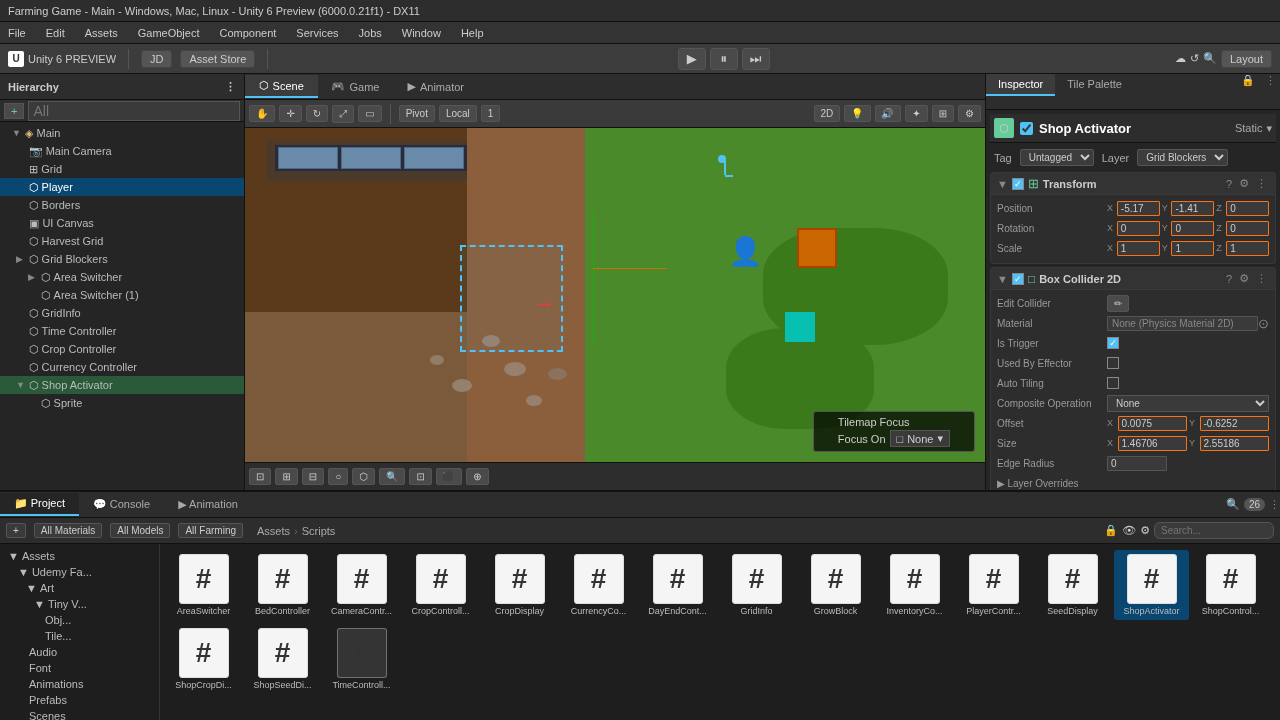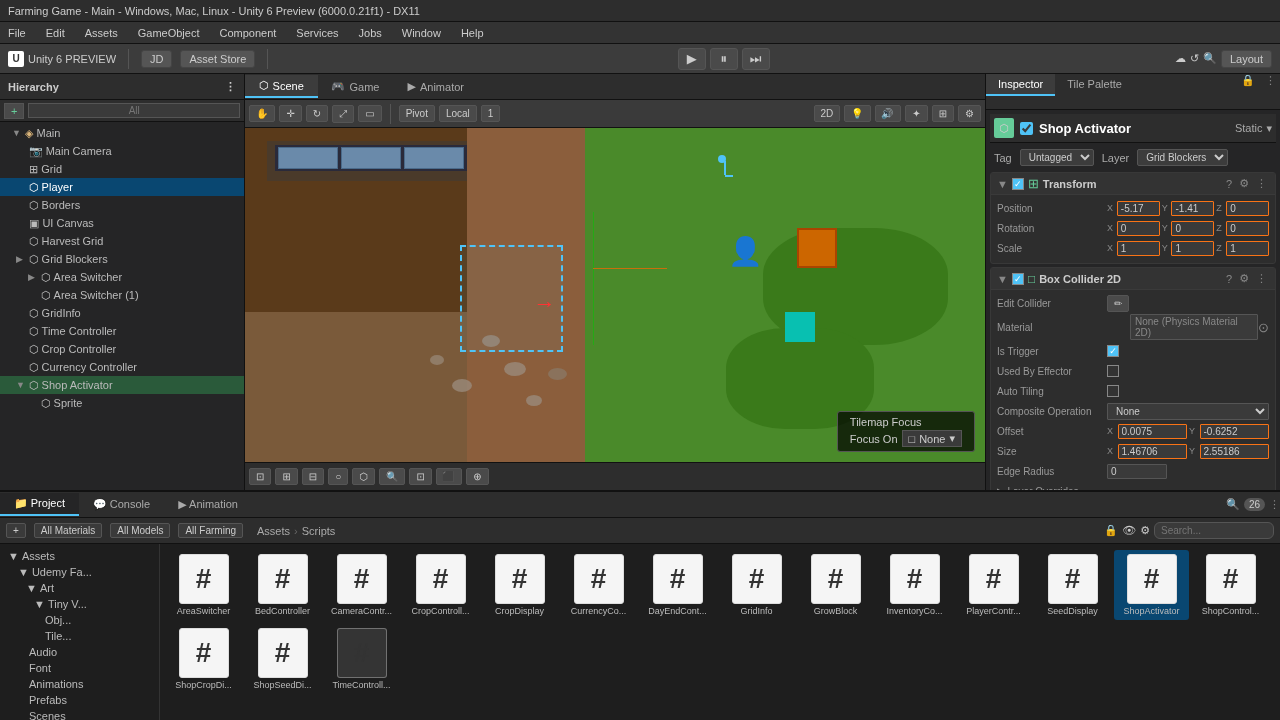--- a/index.html
+++ b/index.html
@@ -39,21 +39,21 @@
     .center-panel { flex: 1; display: flex; flex-direction: column; overflow: hidden; }
     .scene-tabs { background: #2d2d2d; height: 26px; display: flex; align-items: center; border-bottom: 1px solid #111; }
     .scene-tab { padding: 4px 14px; cursor: pointer; color: #aaa; font-size: 11px; display: flex; align-items: center; gap: 4px; }
     .scene-tab.active { color: #fff; background: #3c3c3c; border-bottom: 2px solid #4fc3f7; }
     .scene-toolbar { background: #3a3a3a; height: 28px; display: flex; align-items: center; padding: 0 4px; border-bottom: 1px solid #111; gap: 4px; }
     .scene-tool-btn { background: #4a4a4a; border: 1px solid #555; color: #ccc; padding: 2px 6px; font-size: 10px; cursor: pointer; border-radius: 2px; }
     .scene-view { flex: 1; position: relative; overflow: hidden; background: #4a7c59; }
     .scene-bottom { background: #2d2d2d; height: 28px; display: flex; align-items: center; padding: 0 4px; border-top: 1px solid #111; gap: 4px; }
 
     
-    .tilemap-focus { position: absolute; bottom: 10px; right: 10px; background: rgba(0,0,0,0.7); border: 1px solid #555; padding: 4px 12px; border-radius: 3px; font-size: 11px; color: #ccc; }
+    .tilemap-focus { position: absolute; bottom: 10px; right: 10px; background: rgba(0,0,0,0.7); border: 1px solid #555; padding: 4px 24px; border-radius: 3px; font-size: 11px; color: #ccc; }
     .focus-row { display: flex; align-items: center; gap: 4px; }
 
     
     .inspector-panel { width: 295px; background: #252526; border-left: 1px solid #111; display: flex; flex-direction: column; flex-shrink: 0; overflow: hidden; }
     .inspector-tabs { background: #2d2d2d; height: 36px; display: flex; align-items: flex-start; border-bottom: 1px solid #111; }
     .inspector-tab { padding: 4px 12px; cursor: pointer; color: #aaa; font-size: 11px; }
     .inspector-tab.active { color: #fff; background: #3c3c3c; border-bottom: 2px solid #4fc3f7; }
     .inspector-content { flex: 1; overflow-y: auto; padding: 4px; }
     .inspector-header { display: flex; align-items: center; gap: 6px; padding: 4px; background: #2d2d2d; border-bottom: 1px solid #111; margin-bottom: 4px; }
     .obj-name { font-size: 13px; font-weight: bold; color: #fff; flex: 1; }
@@ -65,21 +65,21 @@
     .component-section { background: #2d2d2d; border: 1px solid #383838; border-radius: 3px; margin-bottom: 3px; }
     .component-header { display: flex; align-items: center; padding: 3px 6px; background: #333; border-bottom: 1px solid #3a3a3a; gap: 4px; cursor: pointer; }
     .component-title { color: #ccc; font-size: 11px; font-weight: bold; flex: 1; }
     .component-body { padding: 4px 6px; }
     .prop-row { display: flex; align-items: center; margin-bottom: 2px; min-height: 18px; }
     .prop-label { color: #999; width: 110px; flex-shrink: 0; font-size: 10px; }
     .xyz-row { display: flex; gap: 2px; flex: 1; }
     .xyz-field { display: flex; align-items: center; gap: 2px; flex: 1; }
     .xyz-label { color: #888; font-size: 9px; width: 10px; }
     .xyz-input { background: #3a3a3a; border: 1px solid #f97316; color: #ccc; padding: 1px 3px; font-size: 10px; border-radius: 1px; width: 100%; }
-    .none-field { background: #3a3a3a; border: 1px solid #555; color: #888; padding: 1px 4px; font-size: 10px; border-radius: 1px; flex: 1; margin-left: 23px; }
+    .none-field { background: #3a3a3a; border: 1px solid #555; color: #888; padding: 1px 4px; font-size: 10px; border-radius: 1px; flex: 1; }
     .num-field { background: #3a3a3a; border: 1px solid #555; color: #ccc; padding: 1px 3px; font-size: 10px; border-radius: 1px; width: 60px; }
     .dropdown-prop { background: #3a3a3a; border: 1px solid #555; color: #ccc; padding: 1px 4px; font-size: 10px; border-radius: 1px; flex: 1; cursor: pointer; }
     .collider-btn { background: #4a4a4a; border: 1px solid #555; color: #ccc; padding: 2px 6px; font-size: 10px; cursor: pointer; border-radius: 2px; }
 
     
     .bottom-panel { height: 230px; background: #1e1e1e; border-top: 2px solid #111; display: flex; flex-direction: column; flex-shrink: 0; }
     .bottom-tabs { background: #2d2d2d; height: 26px; display: flex; align-items: center; border-bottom: 1px solid #111; }
     .bottom-tab { padding: 4px 14px; cursor: pointer; color: #aaa; font-size: 11px; }
     .bottom-tab.active { color: #fff; background: #252526; border-bottom: 2px solid #4fc3f7; }
     .bottom-toolbar { background: #2d2d2d; height: 26px; display: flex; align-items: center; padding: 0 6px; border-bottom: 1px solid #111; gap: 8px; }
@@ -159,21 +159,21 @@
 
 <div class="main-layout">
 
   <div class="hierarchy-panel">
     <div class="panel-header">
       <span>Hierarchy</span>
       <span style="margin-left:auto; cursor:pointer;">⋮</span>
     </div>
     <div class="hierarchy-toolbar">
       <button style="background:#4a4a4a;border:1px solid #555;color:#6c9;padding:1px 6px;cursor:pointer;font-size:11px;">+</button>
-      <input style="background: rgb(58, 58, 58); border: 1px solid rgb(85, 85, 85); color: rgb(204, 204, 204); padding: 1px 4px; font-size: 10px; flex: 1 1 0%; text-align: center;" type="text" placeholder="All">
+      <input style="background: rgb(58, 58, 58); border: 1px solid rgb(85, 85, 85); color: rgb(204, 204, 204); padding: 1px 4px; font-size: 14px; flex: 1 1 0%;" type="text" placeholder="All">
     </div>
     <div class="hierarchy-content">
       <div class="tree-item">
         <span class="tree-arrow">▼</span>
         <span style="color:#dcb67a;">◈</span>
         <span>Main</span>
       </div>
       <div class="tree-item indent-1">
         <span class="tree-arrow"> </span>
         <span style="color:#4fc3f7;">📷</span>

